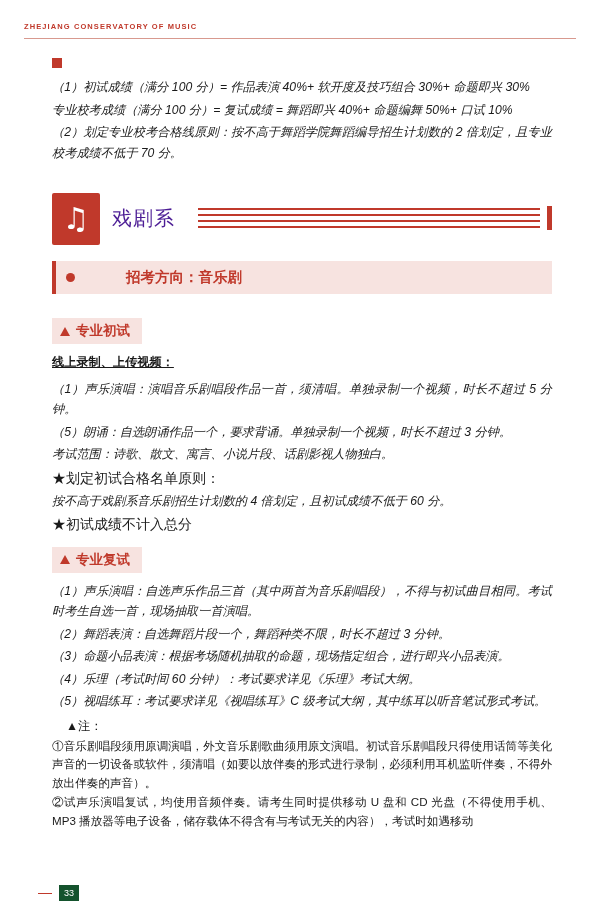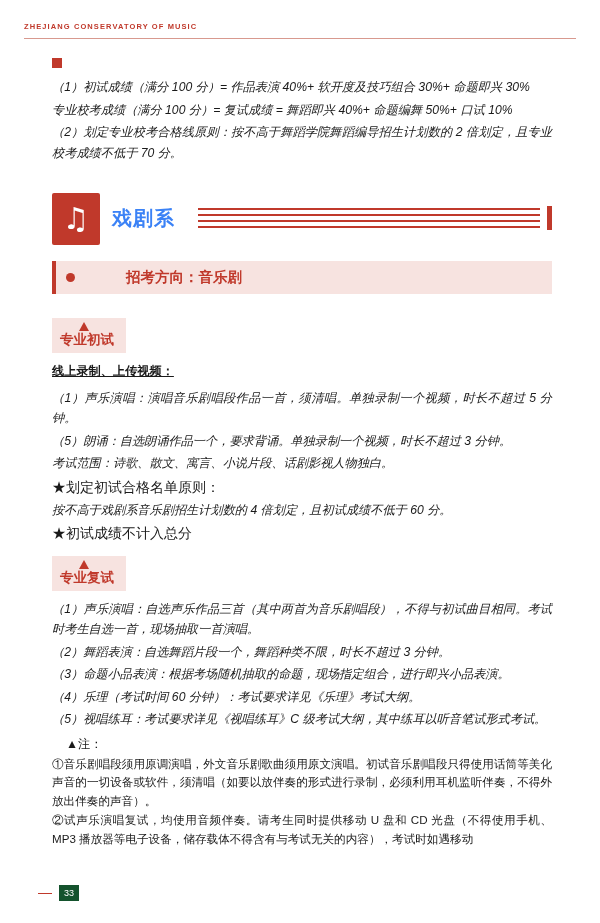--- a/index.html
+++ b/index.html
@@ -110,22 +110,22 @@
     font-size: 30px;
     line-height: 52px;
     text-align: center;
     font-family: "DejaVu Sans", sans-serif;
   }
   .dept-name {
     position: absolute;
     left: 60px;
     top: 12px;
     font-size: 20px;
-    font-weight: bold;
-    color: #3b82f6;
+    font-weight: normal;
+    color: #4c1d95;
     letter-spacing: 1px;
   }
   .dept-lines {
     position: absolute;
     left: 146px;
     right: 0;
     top: 13px;
     height: 26px;
   }
   .dept-lines .ln {
@@ -172,21 +172,20 @@
     color: #c0392b;
   }
 
   
   .stage {
     display: inline-flex;
     align-items: center;
     background: #f7e3e0;
     padding: 4px 12px 4px 8px;
     margin: 10px 0 8px 0;
-    flex-direction: column;
   }
   .stage .tri {
     width: 0; height: 0;
     border-left: 5.5px solid transparent;
     border-right: 5.5px solid transparent;
     border-bottom: 9px solid #c0392b;
     margin-right: 6px;
   }
   .stage .txt {
     font-size: 13.5px;

